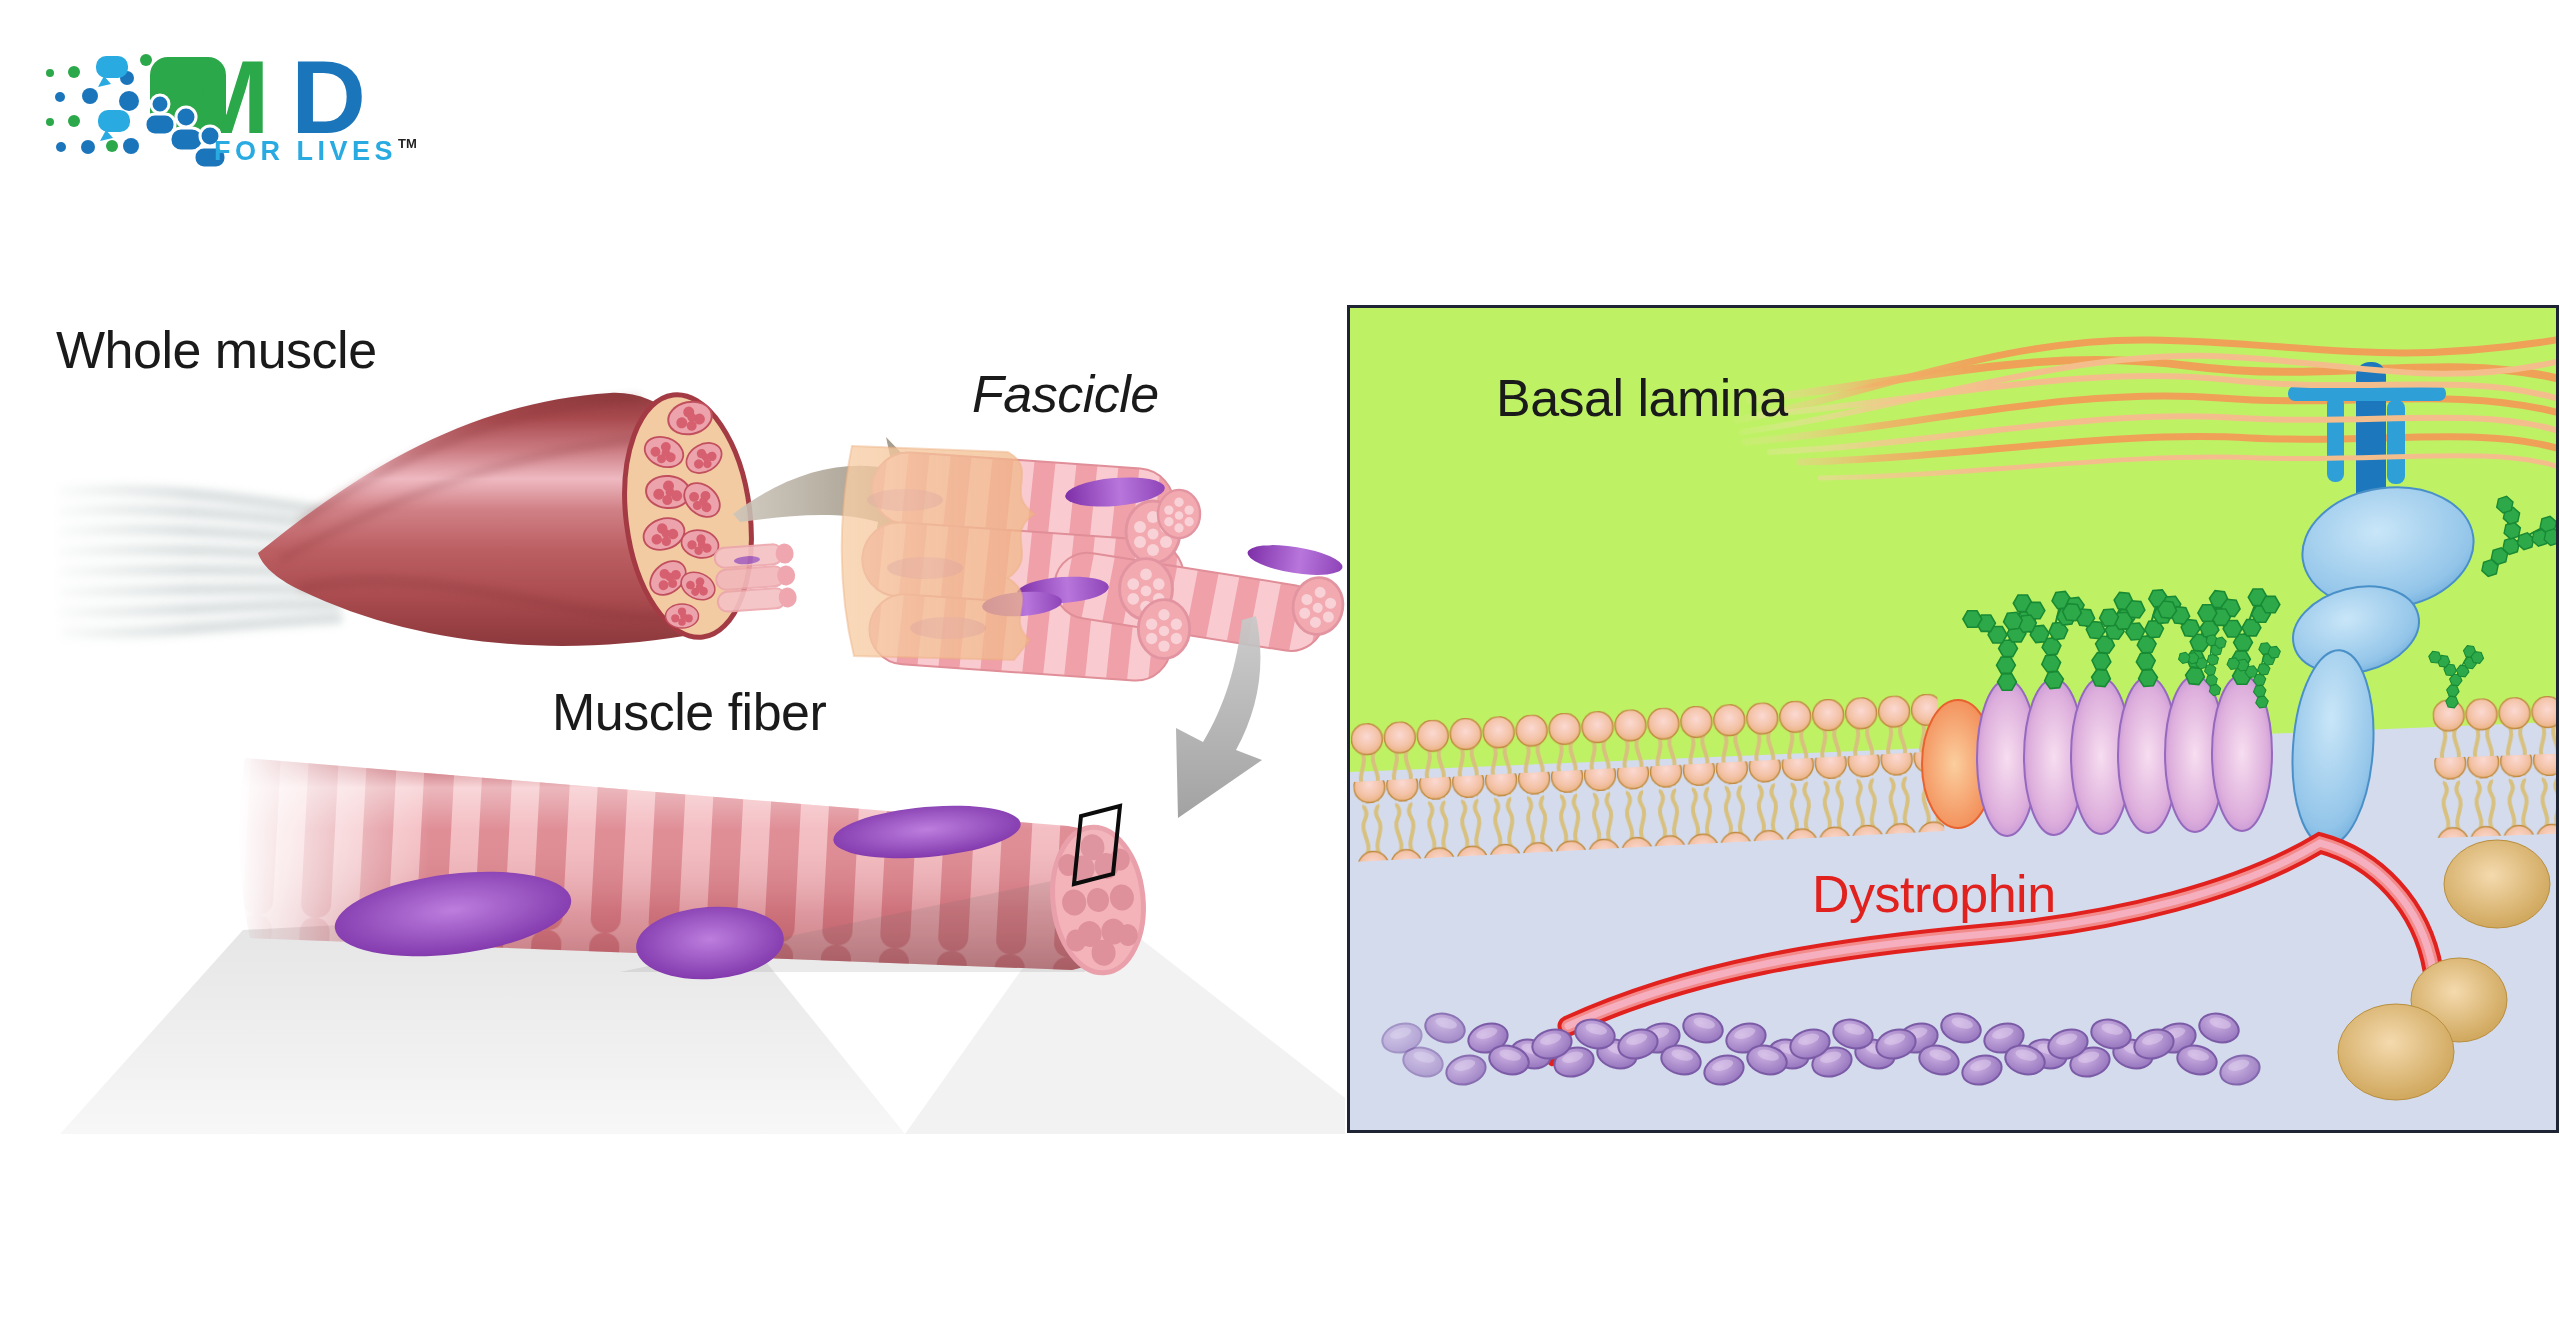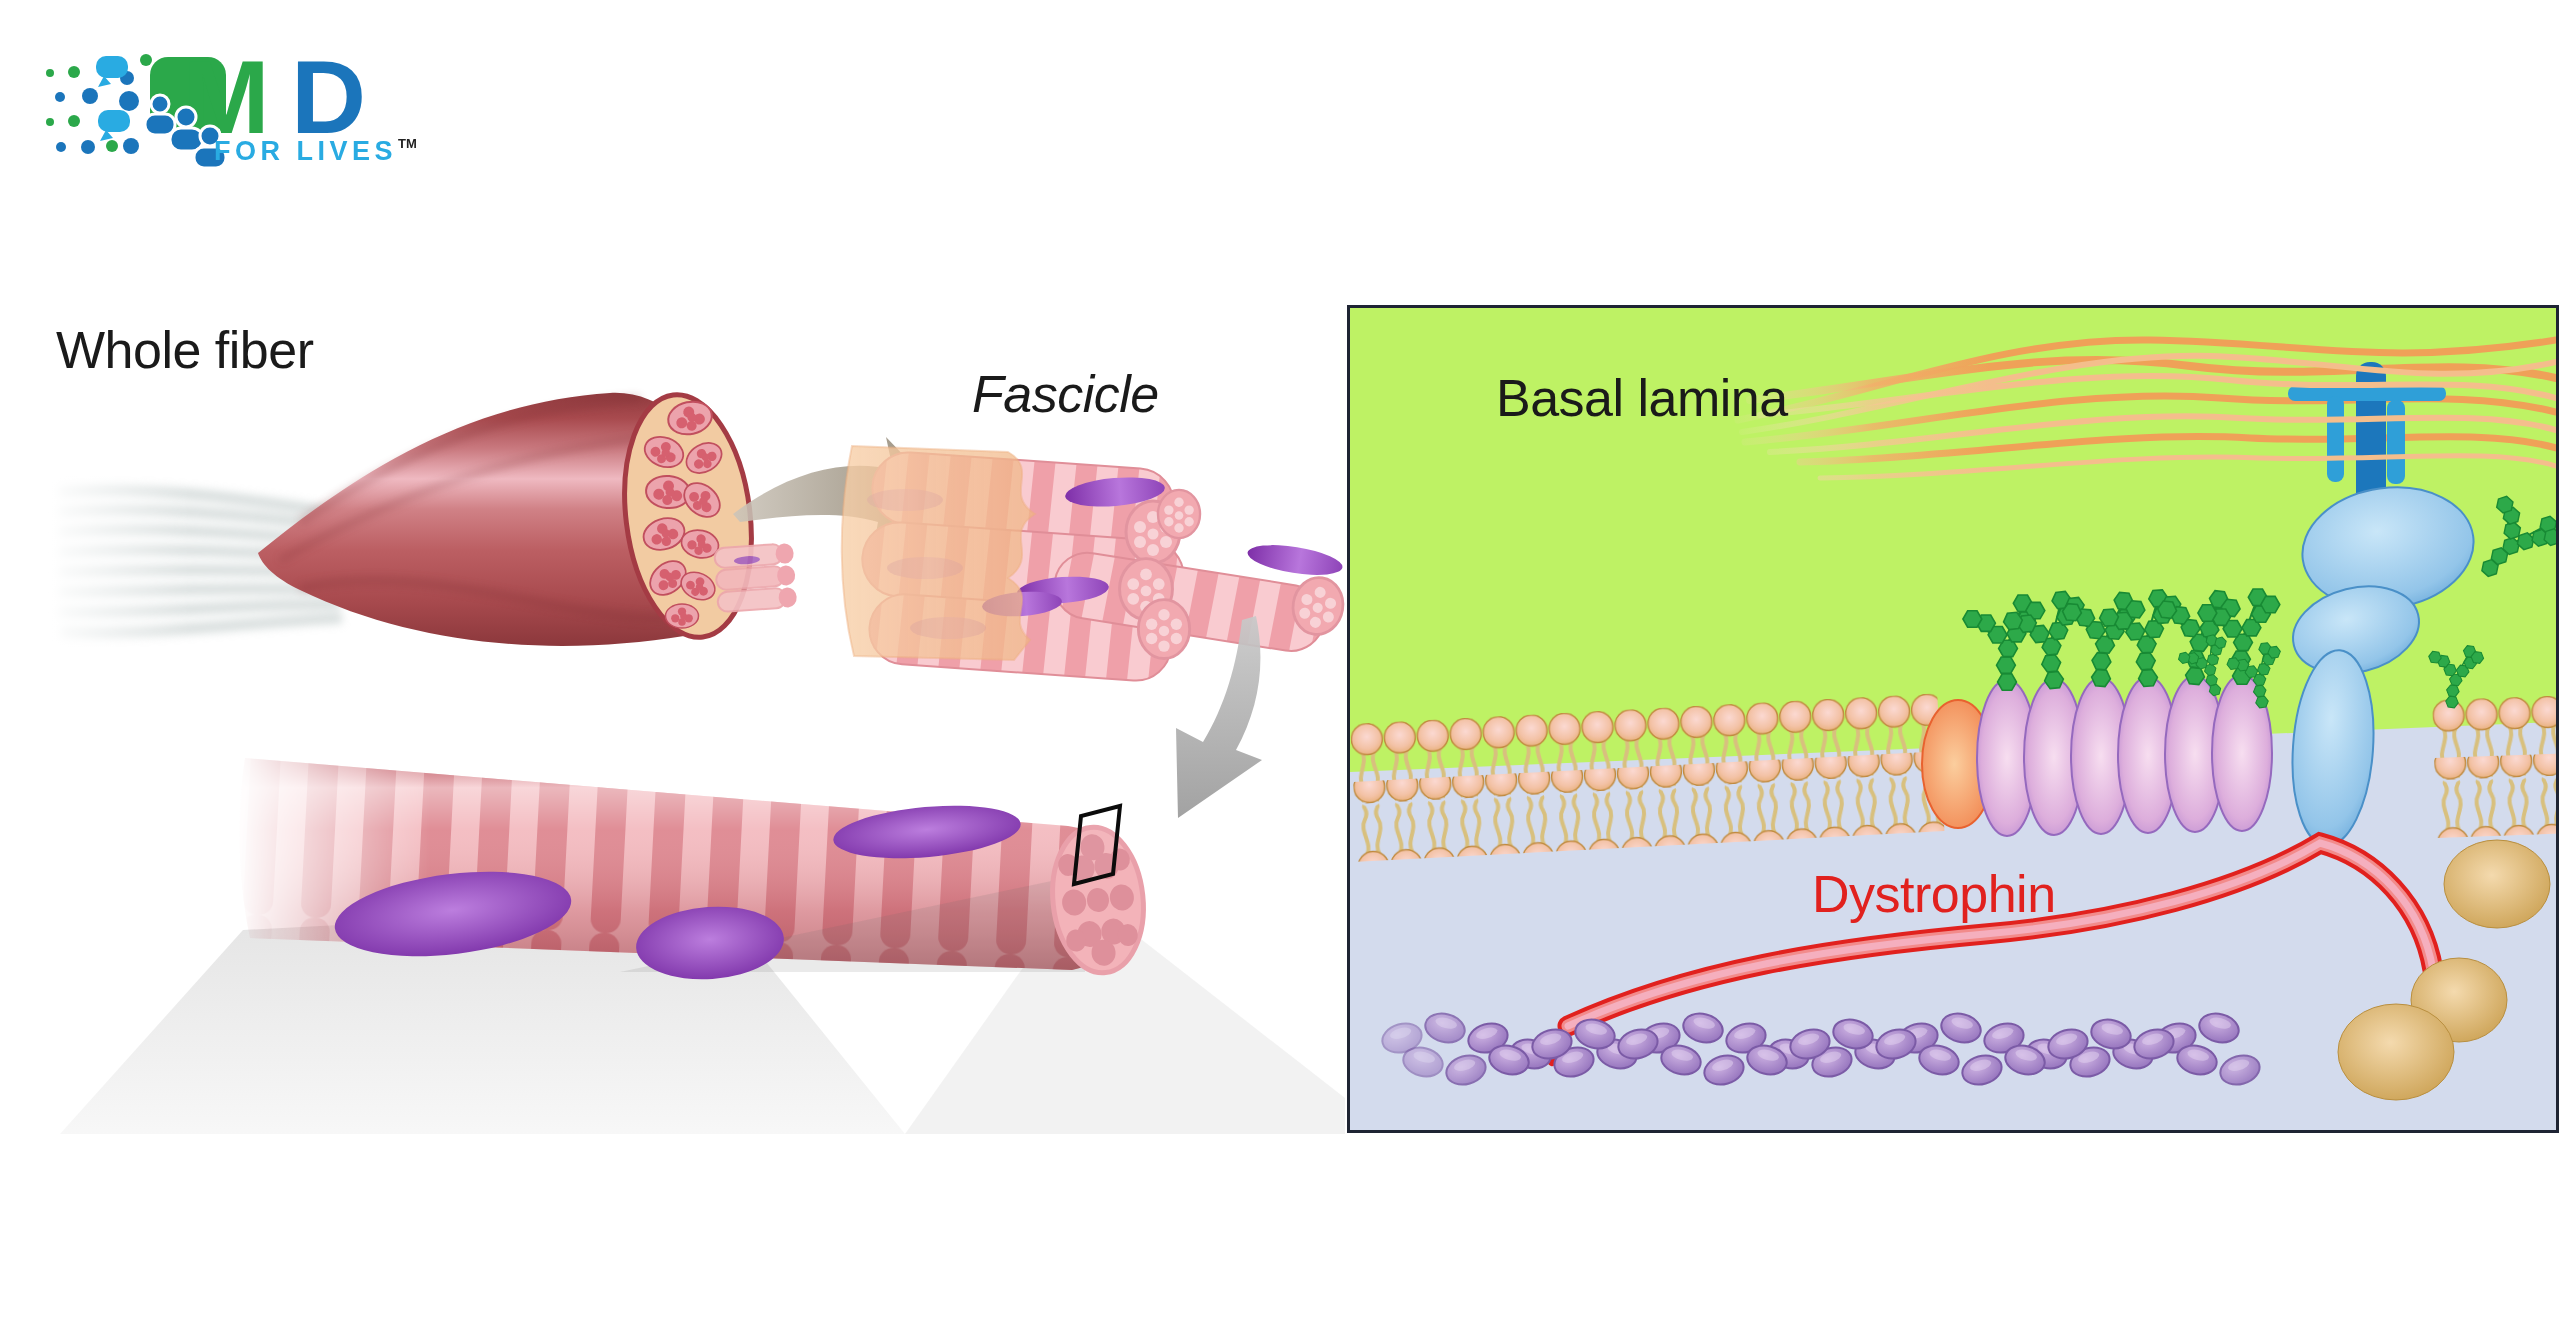--- a/index.html
+++ b/index.html
@@ -256,22 +256,23 @@
             <ellipse cx="1124" cy="938" rx="10" ry="11"></ellipse>
           <ellipse cx="1072" cy="938" rx="10" ry="11"></ellipse>
             <ellipse cx="1124" cy="862" rx="10" ry="11"></ellipse>
           <ellipse cx="1072" cy="862" rx="10" ry="11"></ellipse>
         </g>
       </g>
       <polygon points="1074,884 1081,816 1120,806 1113,874" fill="rgba(255,255,255,0.05)" stroke="#0B0B0B" stroke-width="4"></polygon>
     </g>
   </svg>
 
-  <div class="lbl" style="left:56px;top:324px;">Whole fiber</div>
+  <div class="lbl" style="left:56px;top:324px;">Whole muscle</div>
   <div class="lbl" style="left:972px;top:368px;font-style:italic;">Fascicle</div>
+  <div class="lbl" style="left:552px;top:686px;">Muscle fiber</div>
 
   <div id="panel">
     <svg width="1206" height="822" viewBox="1350 308 1206 822" preserveAspectRatio="none">
       <defs>
         <radialGradient id="gHead" cx=".5" cy=".42" r=".65">
             <stop offset="0" stop-color="#FBD9D2"></stop>
             <stop offset=".6" stop-color="#F3C2A6"></stop>
             <stop offset="1" stop-color="#E5AC72"></stop>
           </radialGradient>
         <radialGradient id="gOr" cx=".45" cy=".5" r=".7">

